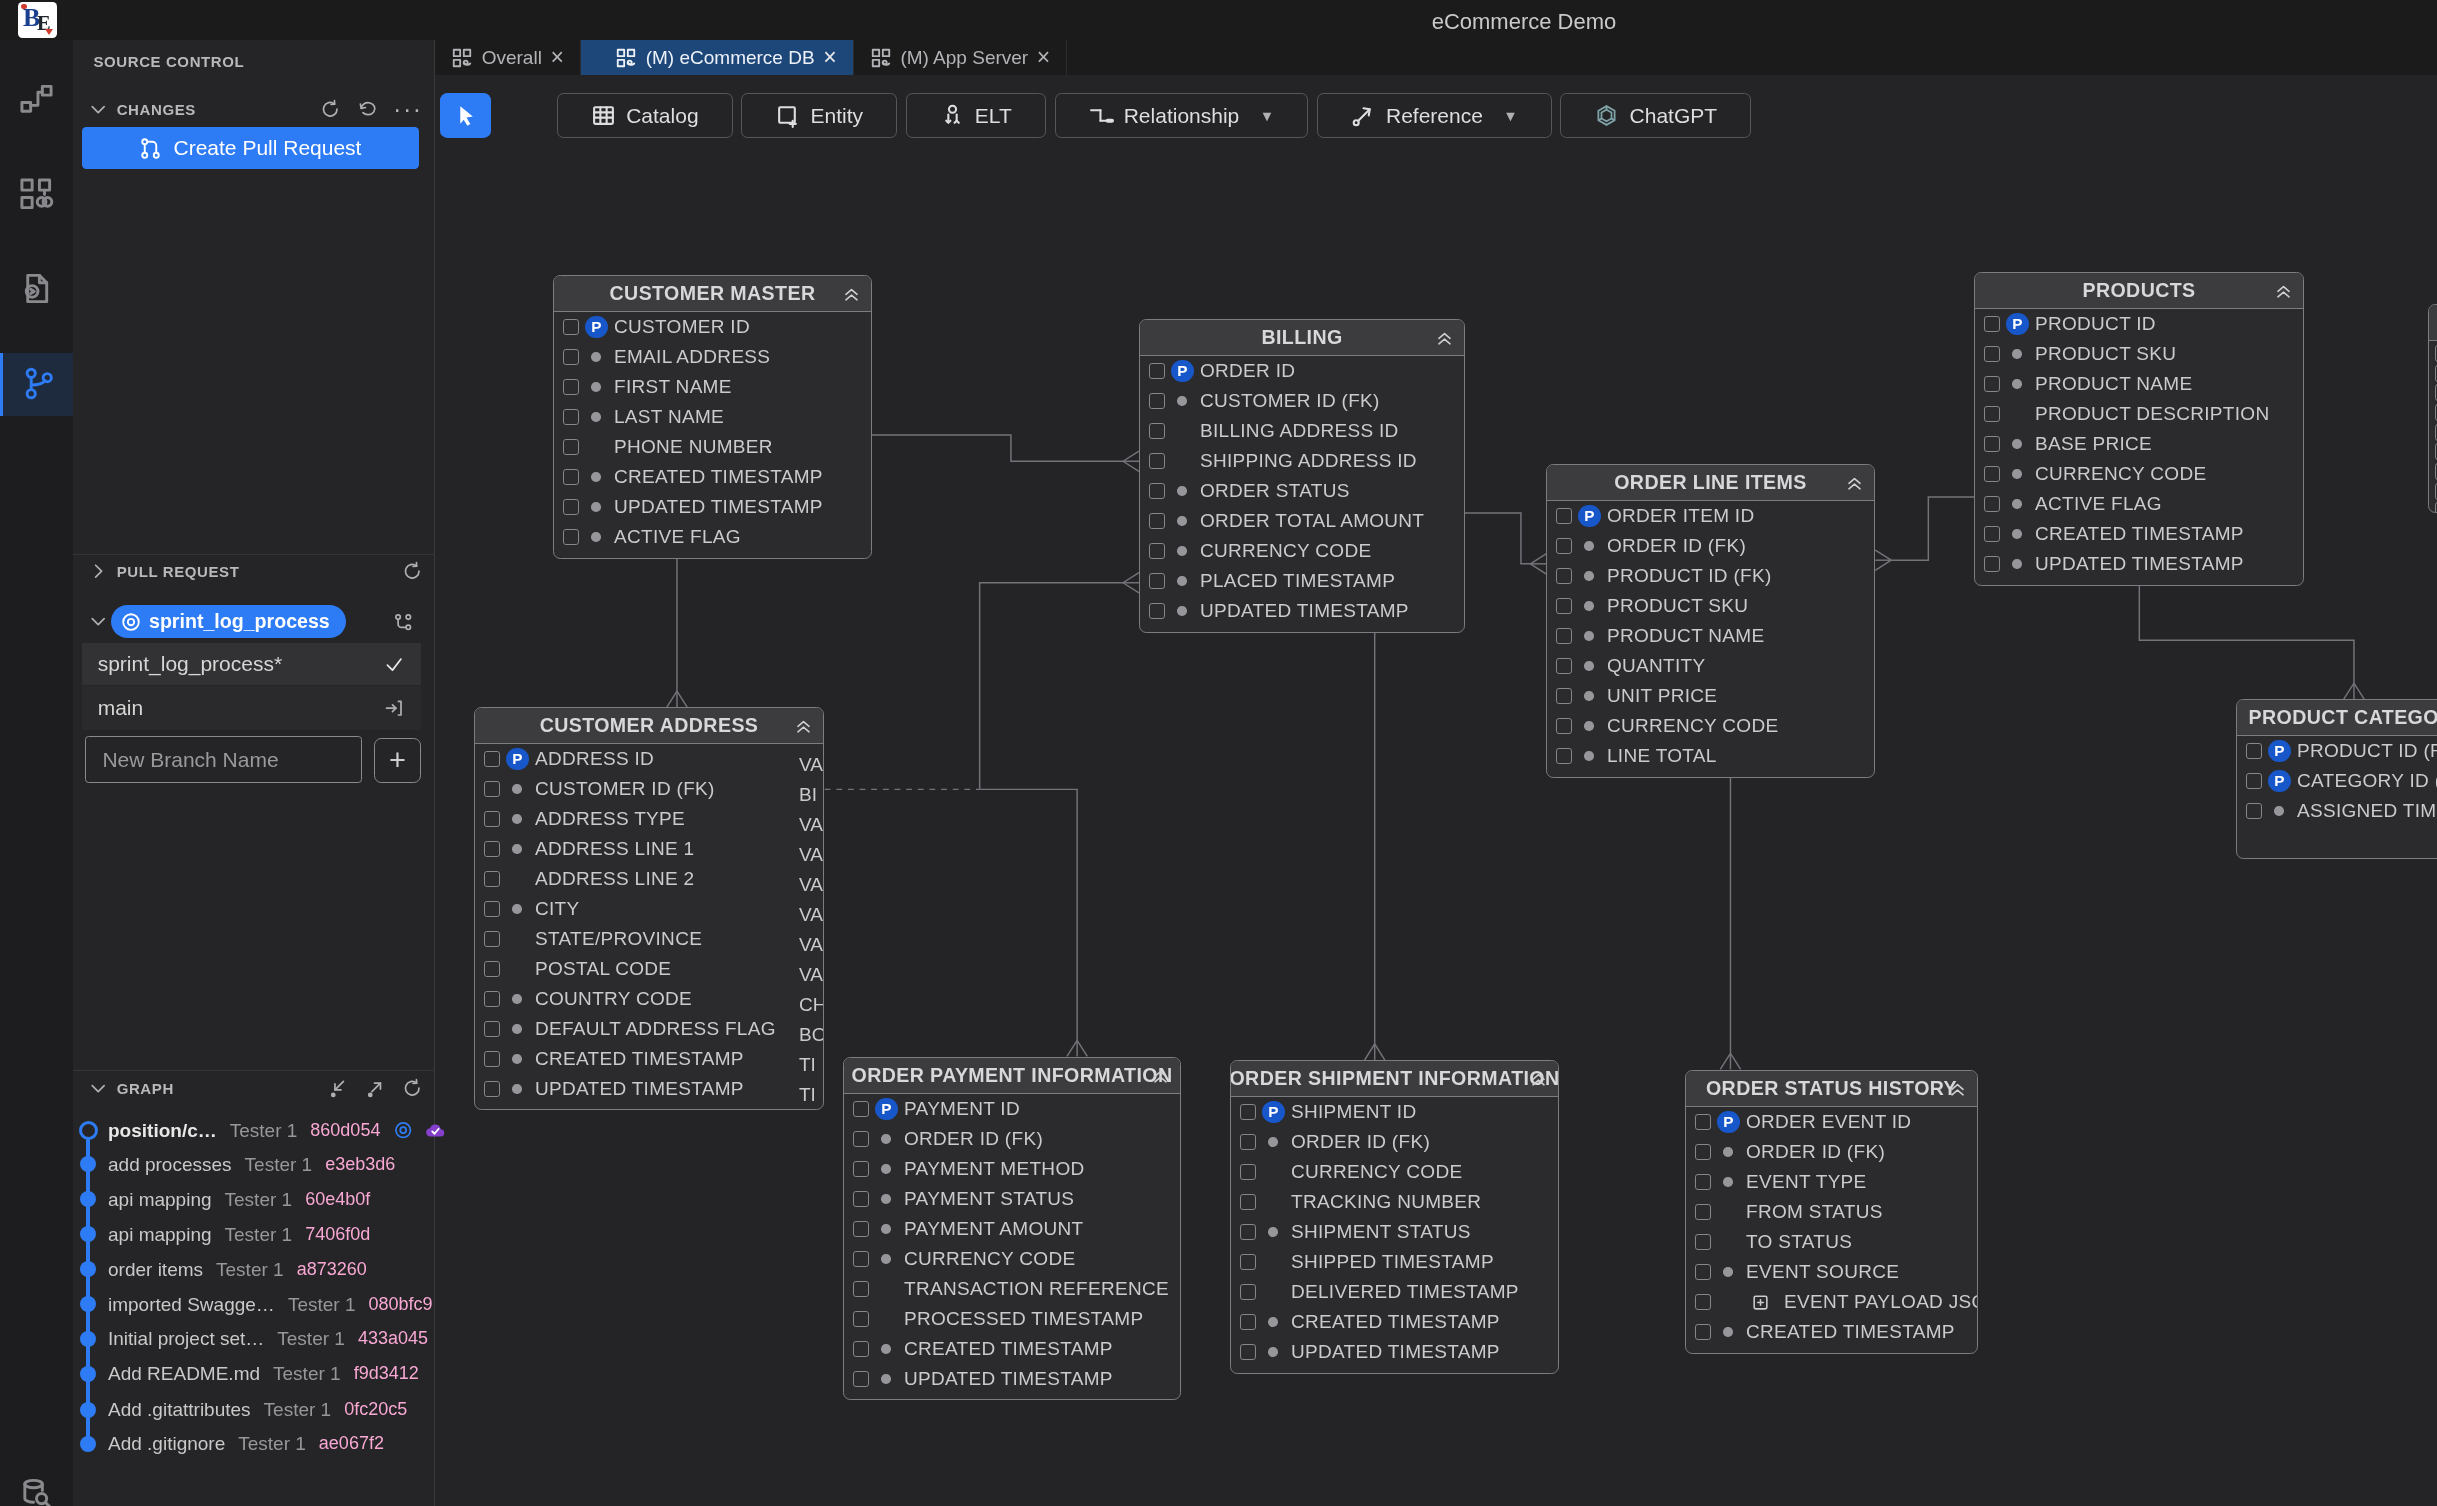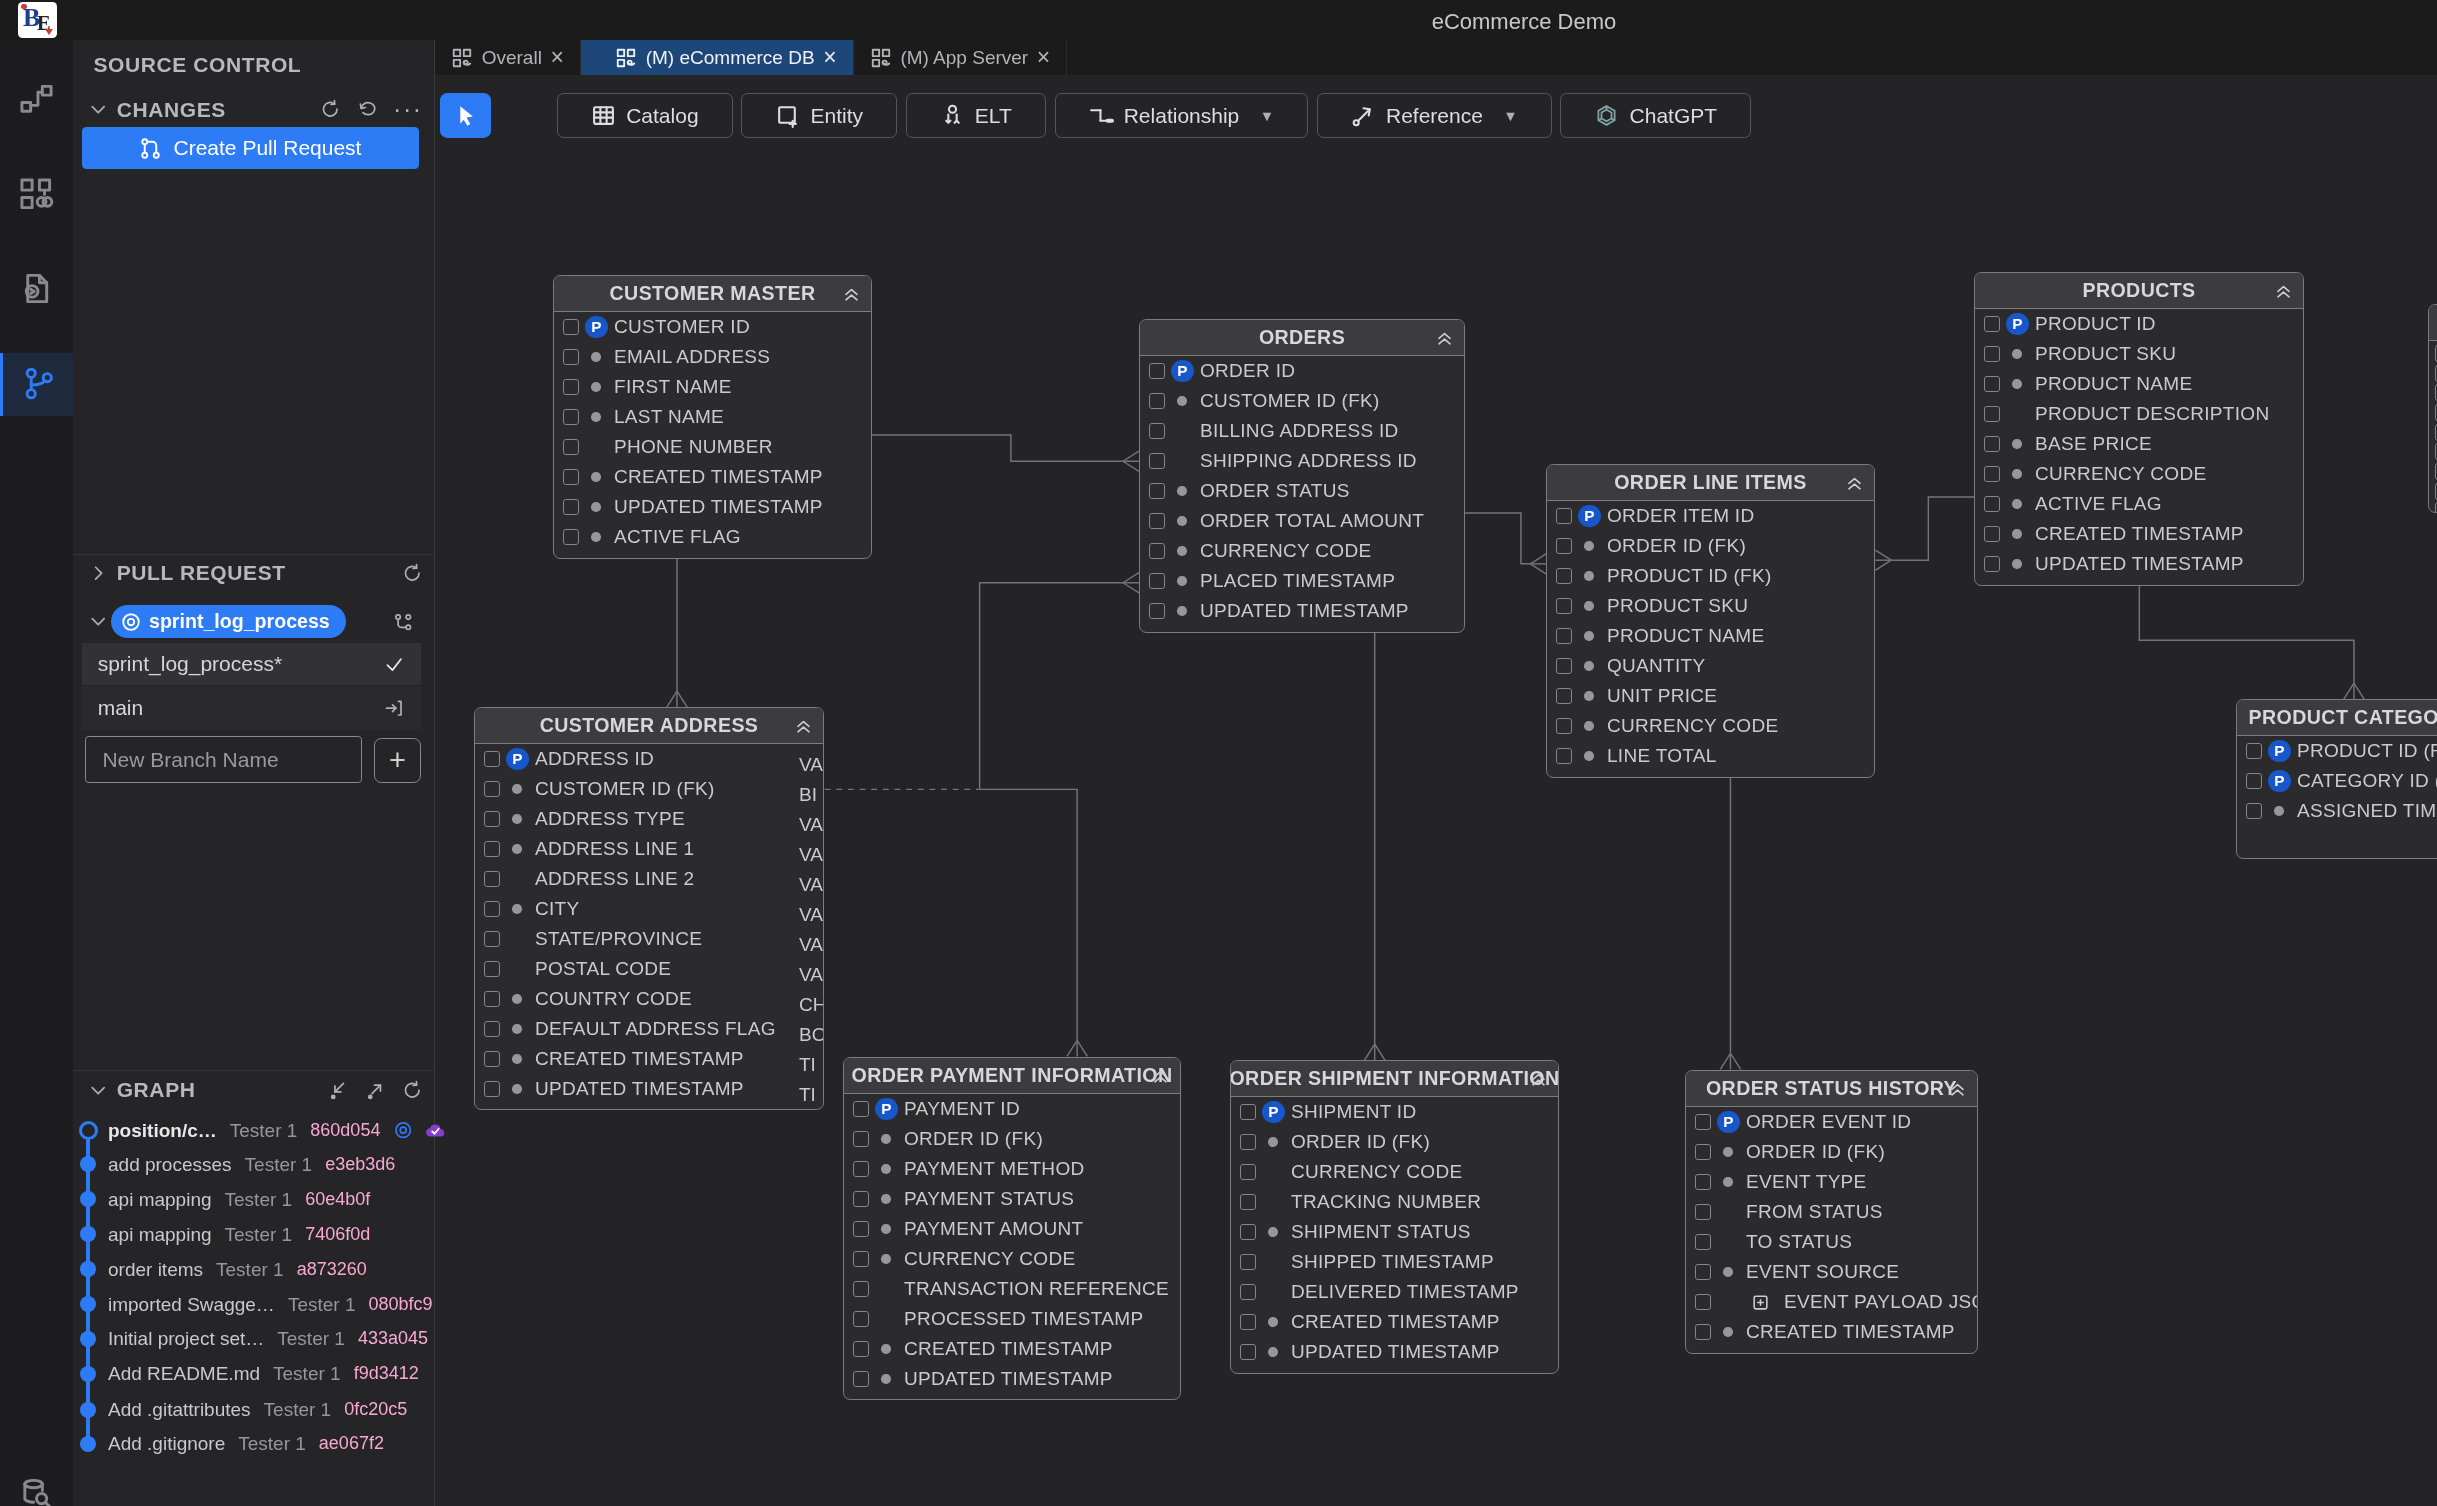--- a/index.html
+++ b/index.html
@@ -17,21 +17,21 @@
   .logo-dot { position:absolute; left:2.9px; top:2.2px; width:5.8px; height:5.8px; border-radius:50%; background:#d23b2e; }
   .logo-tri { position:absolute; right:4.4px; bottom:2.2px; width:0; height:0; border-left:4.4px solid transparent; border-right:4.4px solid transparent; border-top:6.5px solid #d23b2e; }
 
   .activitybar { position:absolute; left:0; top:40px; width:73px; height:1466px; background:#1d1d1f; }
   .act-item { position:absolute; left:0; width:73px; height:63px; display:flex; align-items:center; justify-content:center; color:#8a8a8e; }
   .act-item.active { background:#1e2a3d; color:#2e7cf5; border-left:3.6px solid #2e7cf5; }
   .act-item svg { width:35px; height:35px; }
 
   
   .panel { position:absolute; left:73px; top:40px; width:362px; height:1466px; background:#252527; border-right:0.7px solid #39393c; }
-  .sec-label { font-weight:bold; font-size:21px; letter-spacing:0.6px; color:#b9b9bd; }
+  .sec-label { font-weight:bold; font-size:15px; letter-spacing:0.6px; color:#b9b9bd; }
   .row-flex { display:flex; align-items:center; }
   .icon-btn { color:#b0b0b4; display:inline-flex; align-items:center; justify-content:center; }
   .icon-btn svg { width:20.4px; height:20.4px; }
   .pr-btn { position:absolute; left:8.7px; top:87px; width:337px; height:42px; background:#2e7cf5; border-radius:4.4px; display:flex; align-items:center; justify-content:center; gap:11.6px; color:#fff; font-size:21px; cursor:pointer; }
   .pr-btn svg { width:23px; height:23px; }
   .pill { position:absolute; left:38px; top:565px; height:33px; padding:0 16px 0 8.7px; background:#2e7cf5; border-radius:16.7px; display:flex; align-items:center; gap:7.3px; color:#fff; font-weight:bold; font-size:19.6px; }
   .pill svg { width:22px; height:22px; }
   .branch-row { position:absolute; left:8.7px; width:339px; display:flex; align-items:center; font-size:21px; color:#d6d6d6; padding:0 16px; }
   .input-box { position:absolute; left:12.4px; top:696px; width:277px; height:47px; background:transparent; border:1.5px solid #8a8a8e; border-radius:3.6px; color:#d6d6d6; font-size:21px; padding:0 16px; font-family:"Liberation Sans", sans-serif; }
   .input-box::placeholder { color:#9a9a9e; }
@@ -559,21 +559,21 @@
       <span class="ent-label" style="">UPDATED TIMESTAMP</span>
       </div>
       <div class="ent-row">
         <span class="ent-chk"></span>
         <span class="ent-dot"></span>
       <span class="ent-label" style="">ACTIVE FLAG</span>
       </div>
     </div>
     <div class="entity" style="left: 1139px; top: 319px; width: 326px; height: 314px;">
       <div class="ent-header">
-        <span class="ent-title">ORDERS</span>
+        <span class="ent-title">BILLING</span>
     <span class="ent-collapse"><svg viewBox="0 0 24 24" width="19" height="19" fill="none" stroke="currentColor" stroke-width="2" stroke-linecap="round" stroke-linejoin="round">
             <polyline points="5,13 12,7 19,13"></polyline>
             <polyline points="5,20 12,14 19,20"></polyline>
           </svg></span>
       </div>
       <div class="ent-row">
         <span class="ent-chk"></span>
         <span class="ent-pk">P</span>
       <span class="ent-label" style="">ORDER ID</span>
       </div>

